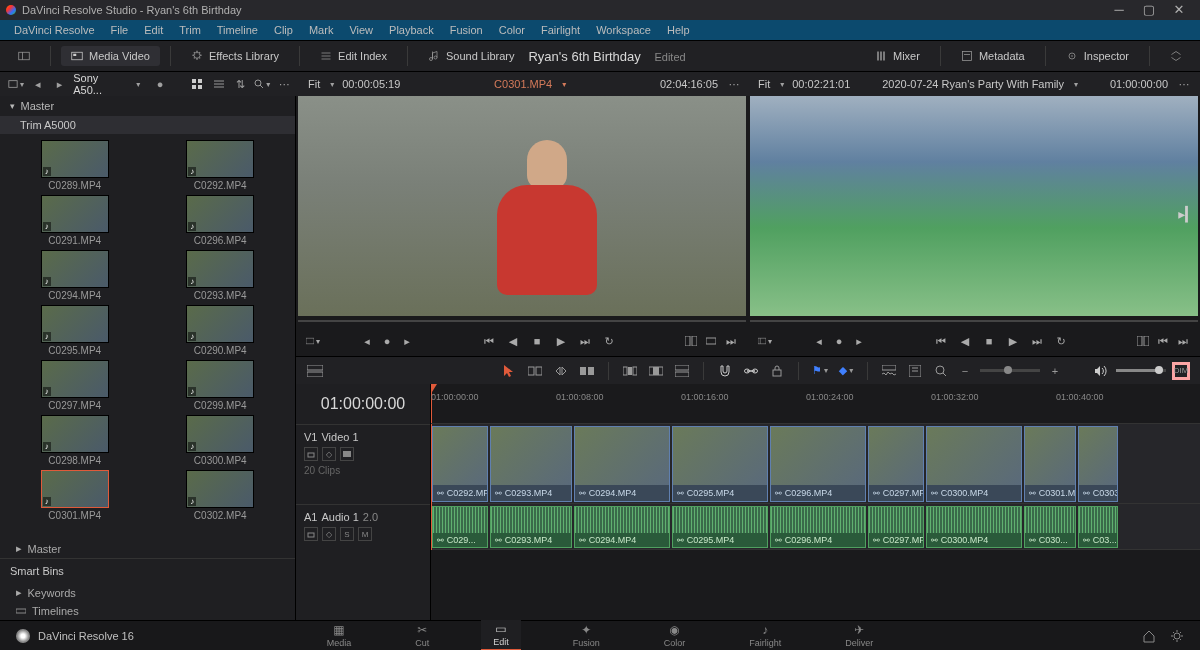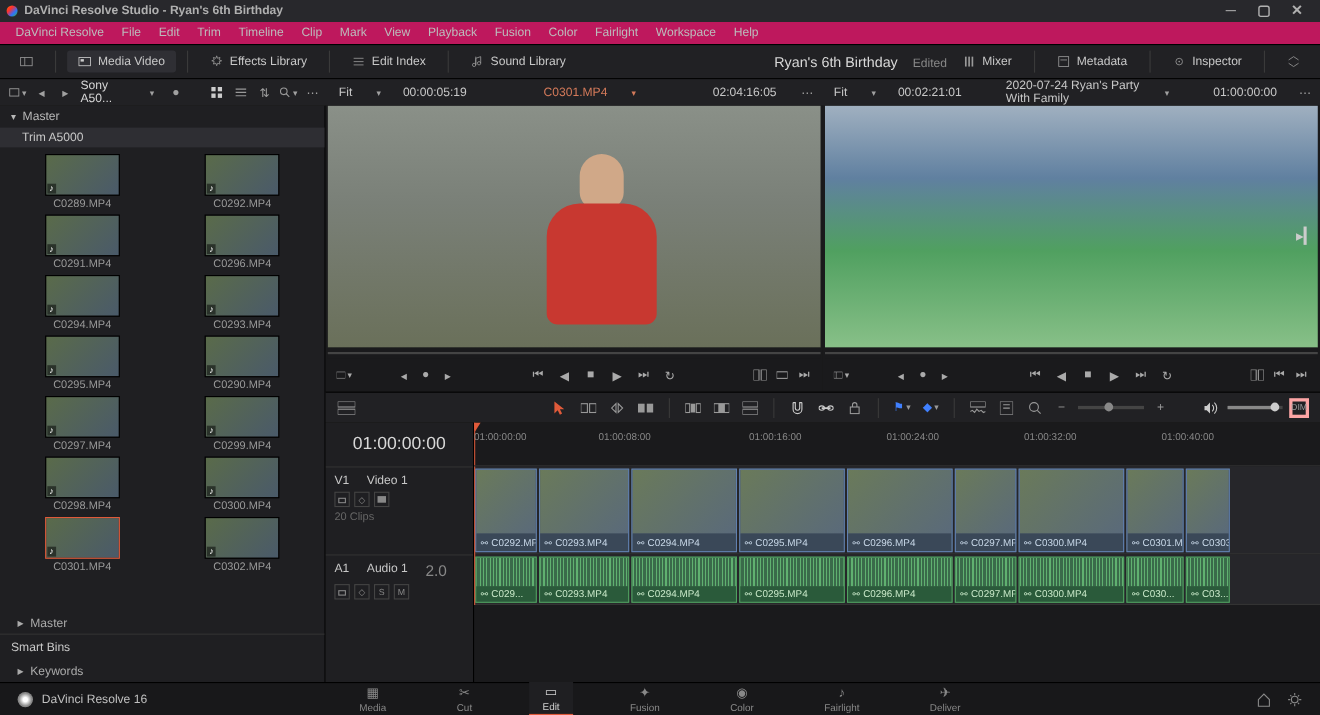--- a/index.html
+++ b/index.html
@@ -1,40 +1,40 @@
 <!DOCTYPE html>
 <html><head>
 <meta charset="utf-8">
 <style>
 * { margin: 0; padding: 0; box-sizing: border-box; font-family: -apple-system, "Segoe UI", Arial, sans-serif; }
 body { background: #1a1a1a; color: #a0a0a0; font-size: 11px; width: 1200px; height: 650px; overflow: hidden; display: flex; flex-direction: column; }
 
 
-.titlebar { height: 20px; background: #28282c; display: flex; align-items: center; padding: 0 6px; font-size: 11px; color: #b0b0b0; font-weight: bold; }
+.titlebar { height: 20px; background: #28282c; display: flex; align-items: center; padding: 0 6px; font-size: 11px; color: #b0b0b0; }
 .titlebar .logo { width: 10px; height: 10px; border-radius: 50%; background: linear-gradient(135deg,#ff6b00,#ff3030,#3070ff,#30c030); margin-right: 6px; }
 .titlebar .spacer { flex: 1; }
 .titlebar .winbtn { width: 30px; text-align: center; cursor: pointer; font-size: 13px; line-height: 20px; }
 
 
-.menubar { height: 20px; background: #be185d; display: flex; align-items: center; padding: 0 6px; font-size: 11px; }
+.menubar { height: 20px; background: #0c4a6e; display: flex; align-items: center; padding: 0 6px; font-size: 11px; }
 .menubar span { padding: 0 8px; color: #bcbcbc; cursor: pointer; }
 
 
 .toptool { height: 32px; background: #212124; border-top: 1px solid #000; border-bottom: 1px solid #000; display: flex; align-items: center; padding: 0 8px; gap: 4px; }
 .toptool .tab { display: flex; align-items: center; gap: 6px; padding: 4px 10px; cursor: pointer; border-radius: 3px; font-size: 11px; color: #c8c8c8; }
 .toptool .tab.sel { background: #2f2f34; }
 .toptool .tab .ic { width: 12px; height: 12px; }
 .toptool .divider { width: 1px; height: 20px; background: #3a3a3a; margin: 0 6px; }
-.toptool .center { flex: 1; text-align: right; color: #d8d8d8; font-size: 13px; }
+.toptool .center { flex: 1; text-align: left; color: #d8d8d8; font-size: 13px; }
 .toptool .center .status { color: #888; font-size: 11px; margin-left: 10px; }
 
 
 .viewbar { height: 24px; background: #212124; display: flex; align-items: center; font-size: 11px; }
 .viewbar .left { width: 300px; display: flex; align-items: center; gap: 6px; padding: 0 8px; }
-.viewbar .vsec { flex: 1; display: flex; align-items: center; padding: 0 8px; gap: 20px; }
+.viewbar .vsec { flex: 1; display: flex; align-items: center; padding: 0 8px; gap: 8px; }
 .viewbar .clipname { color: #d47a5a; font-size: 11px; }
 .viewbar .tlname { color: #c8c8c8; font-size: 11px; }
 .viewbar .tc { color: #c8c8c8; }
 .viewbar .flex { flex: 1; }
 .viewbar .iconbtn { width: 16px; height: 16px; cursor: pointer; display: flex; align-items: center; justify-content: center; }
 .dropdown-arrow { font-size: 8px; margin-left: 2px; }
 
 
 .main { flex: 1; display: flex; overflow: hidden; }
 
@@ -81,25 +81,25 @@
 .tltool .vol .slider { width: 50px; height: 3px; background: #444; position: relative; }
 .tltool .vol .slider .fill { height: 100%; width: 80%; background: #888; }
 .tltool .vol .slider .knob { width: 8px; height: 8px; background: #ccc; border-radius: 50%; position: absolute; top: -3px; left: 78%; }
 
 
 .timeline { flex: 1; display: flex; background: #1a1a1c; overflow: hidden; }
 .tl-left { width: 135px; background: #1f1f22; border-right: 1px solid #000; }
 .tl-tc { height: 40px; display: flex; align-items: center; justify-content: center; font-size: 16px; color: #d8d8d8; font-weight: 300; }
 .tl-track-head { height: 80px; border-top: 1px solid #333; padding: 6px 8px; }
 .tl-track-head.audio { height: 46px; }
-.tl-track-head .trkname { font-size: 11px; color: #c8c8c8; display: flex; gap: 16px; }
+.tl-track-head .trkname { font-size: 11px; color: #c8c8c8; display: flex; gap: 4px; }
 .tl-track-head .trkctrls { display: flex; gap: 4px; margin-top: 4px; }
 .tl-track-head .trkctrls .tc-btn { width: 14px; height: 14px; border: 1px solid #444; font-size: 8px; display: flex; align-items: center; justify-content: center; cursor: pointer; color: #888; }
 .tl-track-head .clipcnt { font-size: 10px; color: #666; margin-top: 4px; }
-.tl-track-head .level { font-size: 14px; color: #888; float: right; }
+.tl-track-head .level { font-size: 11px; color: #888; float: right; }
 
 .tl-right { flex: 1; overflow: hidden; position: relative; }
 .tl-ruler { height: 40px; position: relative; border-bottom: 1px solid #333; }
 .tl-ruler .tick { position: absolute; top: 8px; font-size: 9px; color: #888; }
 .tl-ruler .playhead { position: absolute; left: 0; top: 0; bottom: 0; width: 1px; background: #e05a3a; }
 .tl-ruler .playhead::before { content: ''; position: absolute; top: 0; left: -4px; width: 0; height: 0; border-left: 5px solid transparent; border-right: 5px solid transparent; border-top: 8px solid #e05a3a; }
 .tl-tracks { position: relative; }
 .tl-playline { position: absolute; left: 0; top: 0; bottom: 0; width: 1px; background: #e05a3a; z-index: 10; }
 .tl-vtrack { height: 80px; border-bottom: 1px solid #333; display: flex; position: relative; background: #26262a; }
 .tl-atrack { height: 46px; border-bottom: 1px solid #333; display: flex; position: relative; background: #26262a; }
@@ -385,20 +385,26 @@
       </div>
     <div class="secitem">
         <span class="chev">▸</span>
         <span>Master</span>
       </div>
     <div class="section">Smart Bins</div>
     <div class="secitem">
         <span class="chev">▸</span>
         <span>Keywords</span>
       </div>
+    <div class="secitem">
+        <svg width="10" height="10" viewBox="0 0 10 10">
+          <rect x="0" y="3" width="10" height="4" fill="none" stroke="#888"></rect>
+        </svg>
+        <span>Timelines</span>
+      </div>
   </div>
 
   <div class="viewers">
     <div class="viewer-row">
 
       <div class="viewer">
         <div class="screen">
           <div class="fakeimg">
               <div class="person">
                 <div class="head"></div>
@@ -646,21 +652,21 @@
             <div class="tc-btn">◇</div>
             <div class="tc-btn">S</div>
             <div class="tc-btn">M</div>
           </div>
         </div>
       </div>
       <div class="tl-right">
         <div class="tl-ruler" id="ruler">
           <div class="playhead"></div>
         <div class="tick" style="left: 0px;">01:00:00:00</div>
-            <div class="tick" style="left: 113px; text-align: right;">01:00:08:00</div>
+            <div class="tick" style="left: 125px; text-align: right;">01:00:08:00</div>
             <div class="tick" style="left: 250px;">01:00:16:00</div>
             <div class="tick" style="left: 375px;">01:00:24:00</div>
             <div class="tick" style="left: 500px;">01:00:32:00</div>
             <div class="tick" style="left: 625px;">01:00:40:00</div>
           </div>
         <div class="tl-tracks">
           <div class="tl-playline"></div>
           <div class="tl-vtrack" id="vtrack">
               <div class="clip" style="width: 56px;">
                 <div class="cthumb"></div>

